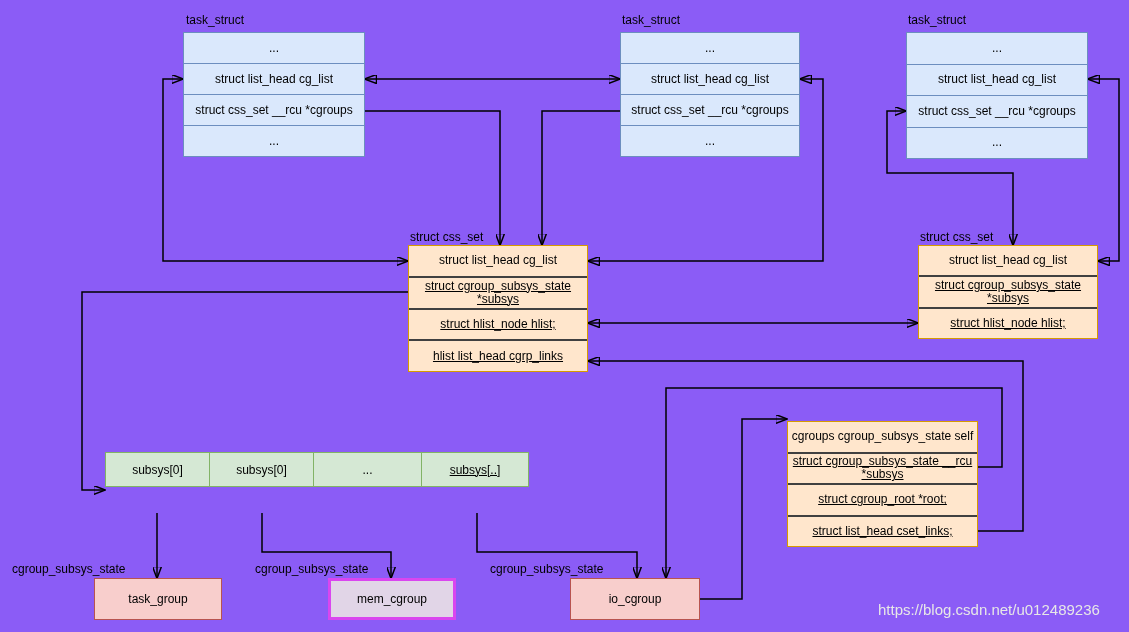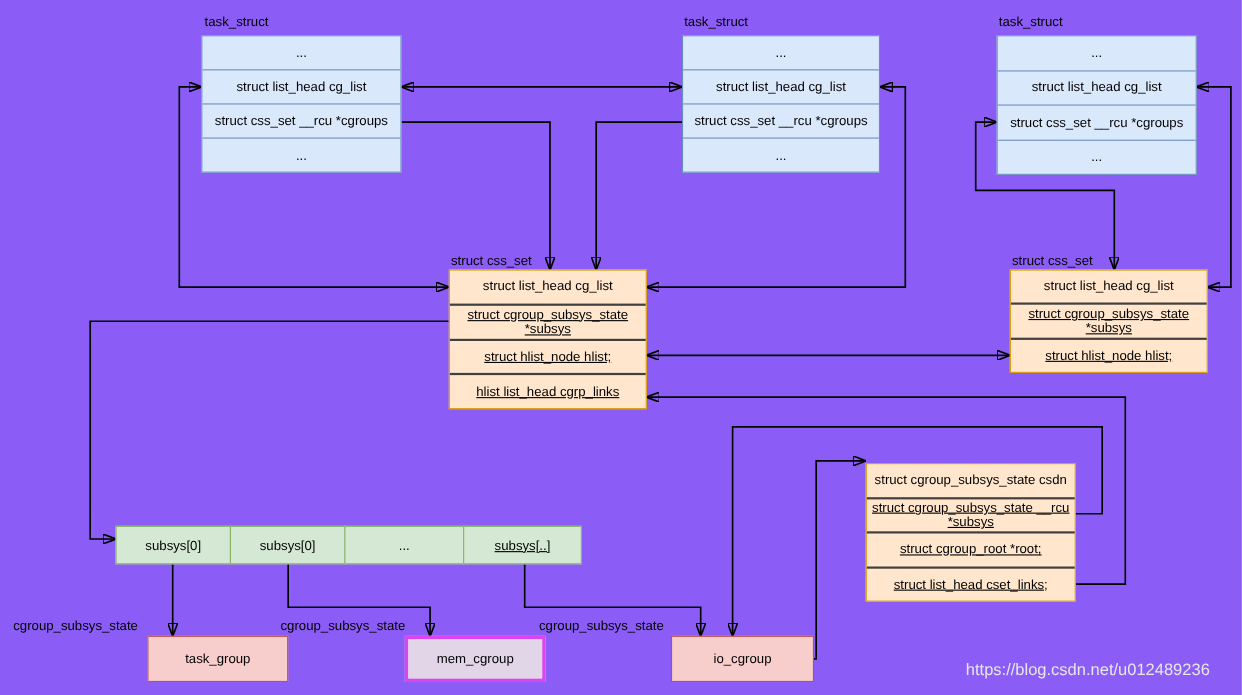--- a/index.html
+++ b/index.html
@@ -18,35 +18,35 @@
   .blue   { background:#dae8fc; border:1px solid #6c8ebf; }
   .blue   .row + .row { border-top:1px solid #6c8ebf; }
   .orange { background:#ffe6cc; border:1px solid #d79b00; }
   .orange .row + .row { border-top:2px solid #404040;text-decoration:underline; }
 
   .array { position:absolute; display:flex; }
   .array .cell { box-sizing:border-box; height:35px; background:#d5e8d4; border:1px solid #82b366;
                  display:flex; align-items:center; justify-content:center; }
   .array .cell + .cell { margin-left:-1px; }
 
-  .leaf { position:absolute; box-sizing:border-box; display:flex; align-items:center; justify-content:center;margin-left:40px; }
+  .leaf { position:absolute; box-sizing:border-box; display:flex; align-items:center; justify-content:center; }
   .leaf.red    { background:#f8cecc; border:1px solid #b85450; }
   .leaf.purple { background:#e1d5e7; border:3px solid #d946ef; }
 
   .ext-label { position:absolute; white-space:nowrap; }
 
   
   #task1 { left:183px; top:32px;  width:182px; height:125px; }
   #task2 { left:620px; top:32px;  width:180px; height:125px; }
   #task3 { left:906px; top:32px;  width:182px; height:127px; }
   #css1  { left:408px; top:245px; width:180px; height:127px; }
   #css2  { left:918px; top:245px; width:180px; height:94px;  }
   #cgrp  { left:787px; top:421px; width:191px; height:126px; }
 
-  #arr   { left:105px; top:478px; }
+  #arr   { left:105px; top:452px; }
   #arr .c1 { width:105px; } #arr .c2 { width:105px; } #arr .c3 { width:109px; } #arr .c4 { width:108px;text-decoration:underline; }
 
   #taskgroup { left:94px;  top:578px; width:128px; height:42px; }
   #memcgroup { left:328px; top:578px; width:128px; height:42px; }
   #iocgroup  { left:570px; top:578px; width:130px; height:42px; }
 
   #task1-label { left:186px; top:13px; }
   #task2-label { left:622px; top:13px; }
   #task3-label { left:908px; top:13px; }
   #css1-label  { left:410px; top:230px; }
@@ -121,21 +121,21 @@
     <div class="row">struct hlist_node hlist;</div>
     <div class="row">hlist list_head cgrp_links</div>
   </div>
   <div class="box orange" id="css2">
     <div class="row">struct list_head cg_list</div>
     <div class="row">struct cgroup_subsys_state *subsys</div>
     <div class="row">struct hlist_node hlist;</div>
   </div>
 
   <div class="box orange" id="cgrp">
-    <div class="row">struct cgroup_subsys_state csdn</div>
+    <div class="row">cgroups cgroup_subsys_state self</div>
     <div class="row">struct cgroup_subsys_state __rcu *subsys</div>
     <div class="row">struct cgroup_root *root;</div>
     <div class="row">struct list_head cset_links;</div>
   </div>
 
   <div class="array" id="arr">
     <div class="cell c1">subsys[0]</div>
     <div class="cell c2">subsys[0]</div>
     <div class="cell c3">...</div>
     <div class="cell c4">subsys[..]</div>

